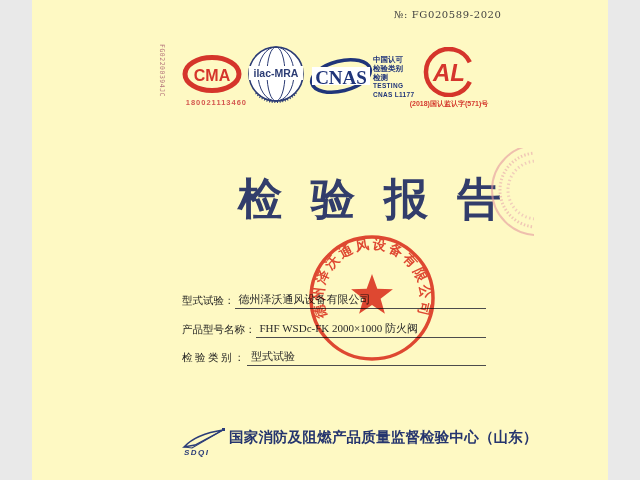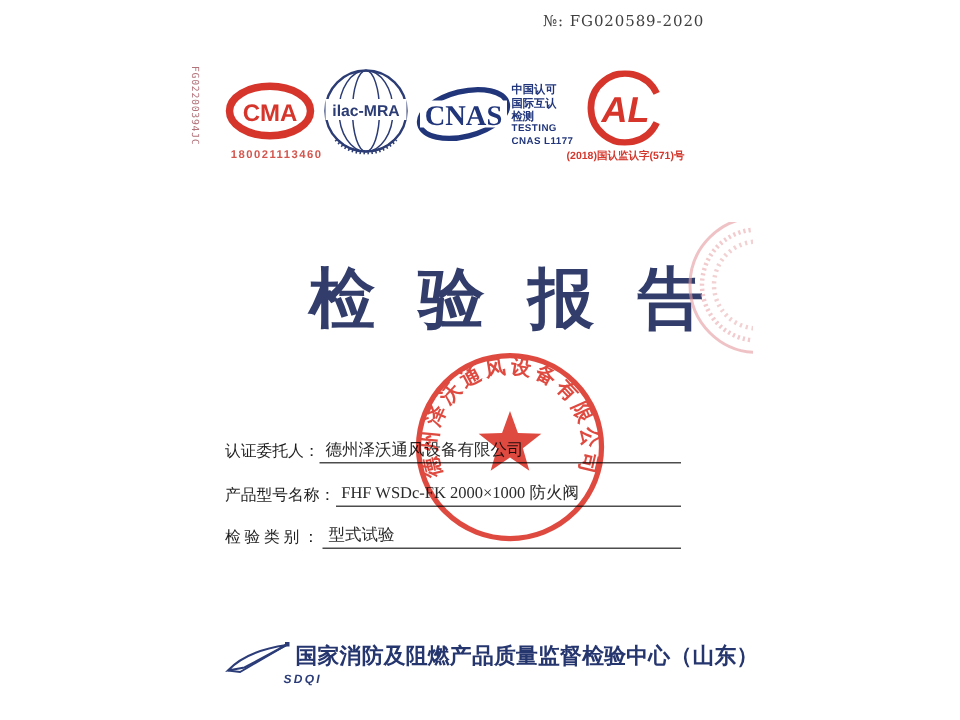--- a/index.html
+++ b/index.html
@@ -1,18 +1,18 @@
 <!DOCTYPE html>
 <html><head>
 <meta charset="utf-8">
 <style>
   * { margin:0; padding:0; box-sizing:border-box; }
   body { background:#e9e9e9; font-family:"Liberation Sans", sans-serif; }
   .page {
-    position:relative; width:640px; height:480px; background:#ffffff;
+    position:relative; width:576px; height:480px; background:#fef9c3;
     overflow:hidden; margin:0 auto;
   }
   .abs { position:absolute; }
 
   
   .report-no {
     left:362px; top:9px; font-family:"DejaVu Serif", serif;
     font-size:10px; color:#3f3f3f; letter-spacing:0.6px;
   }
 
@@ -64,21 +64,21 @@
   .val-model { font-family:"Liberation Serif", serif; font-size:10.5px; }
 
   
   .stamp { left:272px; top:230px; width:136px; height:136px;
            mix-blend-mode:multiply; opacity:0.92; }
   .faint-stamp { left:450px; top:148px; width:52px; height:92px; opacity:0.6; }
 
   
   .sdqi-wrap { left:150px; top:428px; width:44px; height:22px; }
   .sdqi-text { left:152px; top:448px; font-size:8px; font-weight:bold;
-               font-style:italic; letter-spacing:1.5px; color:#2b3c78;margin-left:37px; }
+               font-style:italic; letter-spacing:1.5px; color:#2b3c78; }
   .center-zh { left:197px; top:428px; font-size:14.5px; font-weight:bold;
                color:#25356e; letter-spacing:0.2px; white-space:nowrap; }
   .center-en { left:198px; top:452px; font-family:"Liberation Serif", serif;
                font-size:7.6px; color:#25356e; white-space:nowrap; }
 </style>
 </head>
 <body>
 
 <div class="page">
 
@@ -102,36 +102,36 @@
   </svg>
 
   <svg class="abs cnas-wrap" viewBox="0 0 64 48">
     <ellipse cx="32" cy="24" rx="30" ry="15" fill="none" stroke="#20357a" stroke-width="3.5" transform="rotate(-14 32 24)"></ellipse>
     <rect x="3" y="15" width="58" height="18" fill="#ffffff"></rect>
     <text x="32" y="31.5" text-anchor="middle" font-size="19" font-weight="bold" fill="#20357a" font-family="Liberation Serif, serif">CNAS</text>
   </svg>
 
   <div class="abs cnas-text">
     <div class="zh">中国认可</div>
-    <div class="zh">国际互认</div>
+    <div class="zh">检验类别</div>
     <div class="zh">检测</div>
     <div class="en">TESTING</div>
     <div class="en">CNAS L1177</div>
   </div>
 
   <svg class="abs cal-wrap" viewBox="0 0 56 50">
     <path d="M48.8,15.3 A23,23 0 1 0 48.8,34.7" fill="none" stroke="#d5352b" stroke-width="4.5"></path>
     <text x="28" y="34" text-anchor="middle" font-size="24" font-weight="bold" font-style="italic" fill="#d5352b" font-family="Liberation Sans, sans-serif">AL</text>
   </svg>
   <div class="abs cal-cap">(2018)国认监认字(571)号</div>
 
   <div class="abs title-zh">检验报告</div>
 
   <div class="abs field-row row1">
-    <span class="lbl">认证委托人：</span>
+    <span class="lbl">型式试验：</span>
     <span class="val">德州泽沃通风设备有限公司</span>
   </div>
   <div class="abs field-row row2">
     <span class="lbl">产品型号名称：</span>
     <span class="val val-model">FHF WSDc-FK 2000×1000 防火阀</span>
   </div>
   <div class="abs field-row row3 sp">
     <span class="lbl">检验类别：</span>
     <span class="val">型式试验</span>
   </div>

